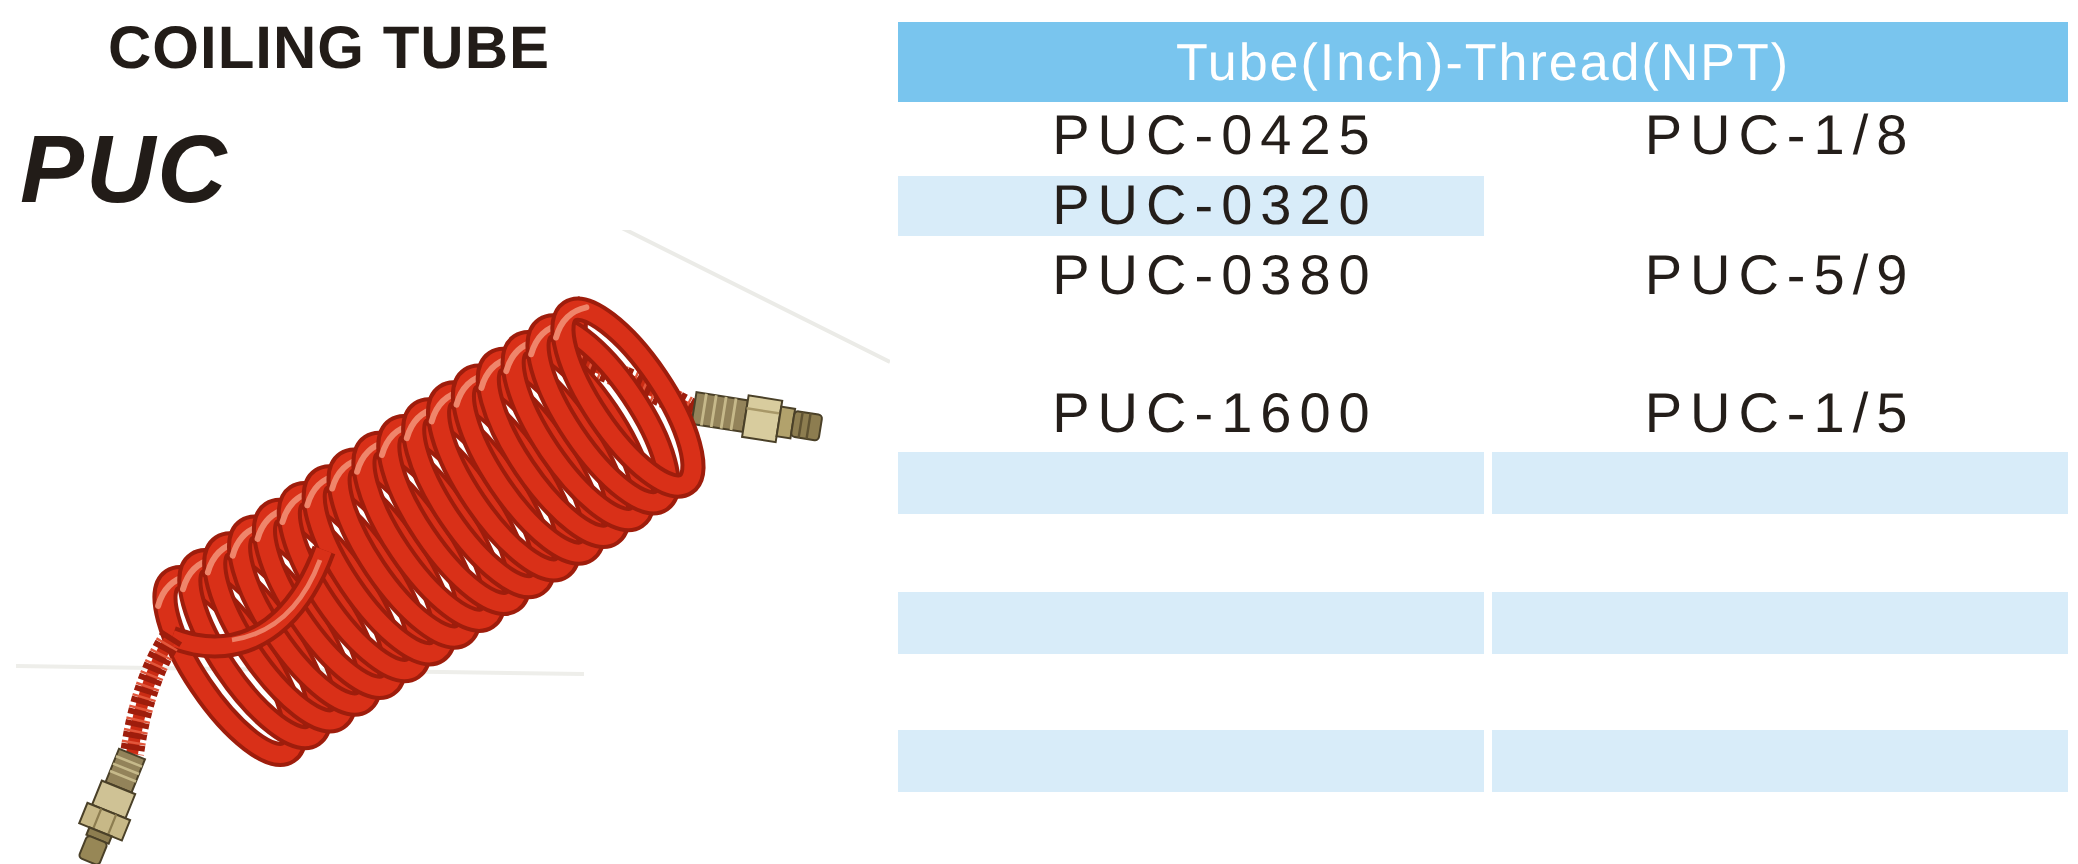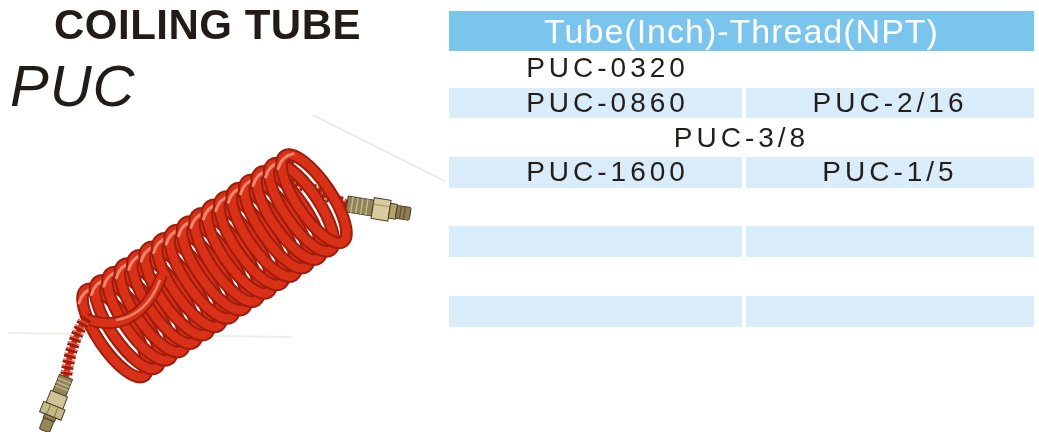--- a/index.html
+++ b/index.html
@@ -1,31 +1,31 @@
 <!DOCTYPE html>
 <html><head>
 <meta charset="utf-8">
 <style>
   html,body{margin:0;padding:0;background:#ffffff;}
   .stage{position:relative;width:1039px;height:432px;background:#ffffff;overflow:hidden;
          font-family:"Liberation Sans",sans-serif;color:#241e1a;}
 
   
-  .title{position:absolute;left:54px;top:3px;font-size:42px;line-height:44px;
+  .title{position:absolute;left:54px;top:3px;font-size:30px;line-height:44px;
          font-weight:bold;letter-spacing:.5px;color:#221c18;white-space:nowrap;}
-  .series{position:absolute;left:10px;top:62px;font-size:58px;line-height:48px;
-          font-weight:normal;font-style:italic;letter-spacing:1px;color:#221c18;}
+  .series{position:absolute;left:10px;top:62px;font-size:48px;line-height:48px;
+          font-weight:bold;font-style:italic;letter-spacing:1px;color:#221c18;}
 
   
   .photo{position:absolute;left:0;top:115px;width:445px;height:317px;}
 
   
   .spec{position:absolute;left:449px;top:11px;width:585px;}
   .thead{height:40px;background:#79c5ee;display:flex;align-items:center;justify-content:center;}
-  .thead span{color:#ffffff;font-size:34px;letter-spacing:1px;white-space:nowrap;}
+  .thead span{color:#ffffff;font-size:26px;letter-spacing:1px;white-space:nowrap;}
   .row{display:flex;height:34.7px;}
   .cell{display:flex;align-items:center;justify-content:center;
         font-size:28px;letter-spacing:4px;color:#241e1a;box-sizing:border-box;}
   .c1{width:293px;margin-right:4px;}
   .c2{flex:1;}
   .row:nth-child(even) .cell{background:#d8ecf9;border-top:2px solid #ffffff;border-bottom:2px solid #ffffff;}
   .c1 span{transform:translateX(12px);white-space:nowrap;}
   .c2 span{white-space:nowrap;}
 </style>
 </head>
@@ -106,35 +106,40 @@
     </svg>
   </div>
 
   <div class="spec">
     <div class="thead">
       <span>Tube(Inch)-Thread(NPT)</span>
     </div>
     <div class="tbody">
       <div class="row">
         <div class="cell c1">
+            <span>PUC-0425</span>
+          </div>
+        <div class="cell c2">
+            <span>PUC-1/8</span>
+          </div>
+      </div>
+      <div class="row">
+        <div class="cell c1">
             <span>PUC-0320</span>
           </div>
       </div>
       <div class="row">
         <div class="cell c1">
-            <span>PUC-0860</span>
+            <span>PUC-0380</span>
           </div>
         <div class="cell c2">
-            <span>PUC-2/16</span>
+            <span>PUC-5/9</span>
           </div>
       </div>
       <div class="row">
-        <div class="cell c2">
-            <span>PUC-3/8</span>
-          </div>
       </div>
       <div class="row">
         <div class="cell c1">
             <span>PUC-1600</span>
           </div>
         <div class="cell c2">
             <span>PUC-1/5</span>
           </div>
       </div>
       <div class="row">

